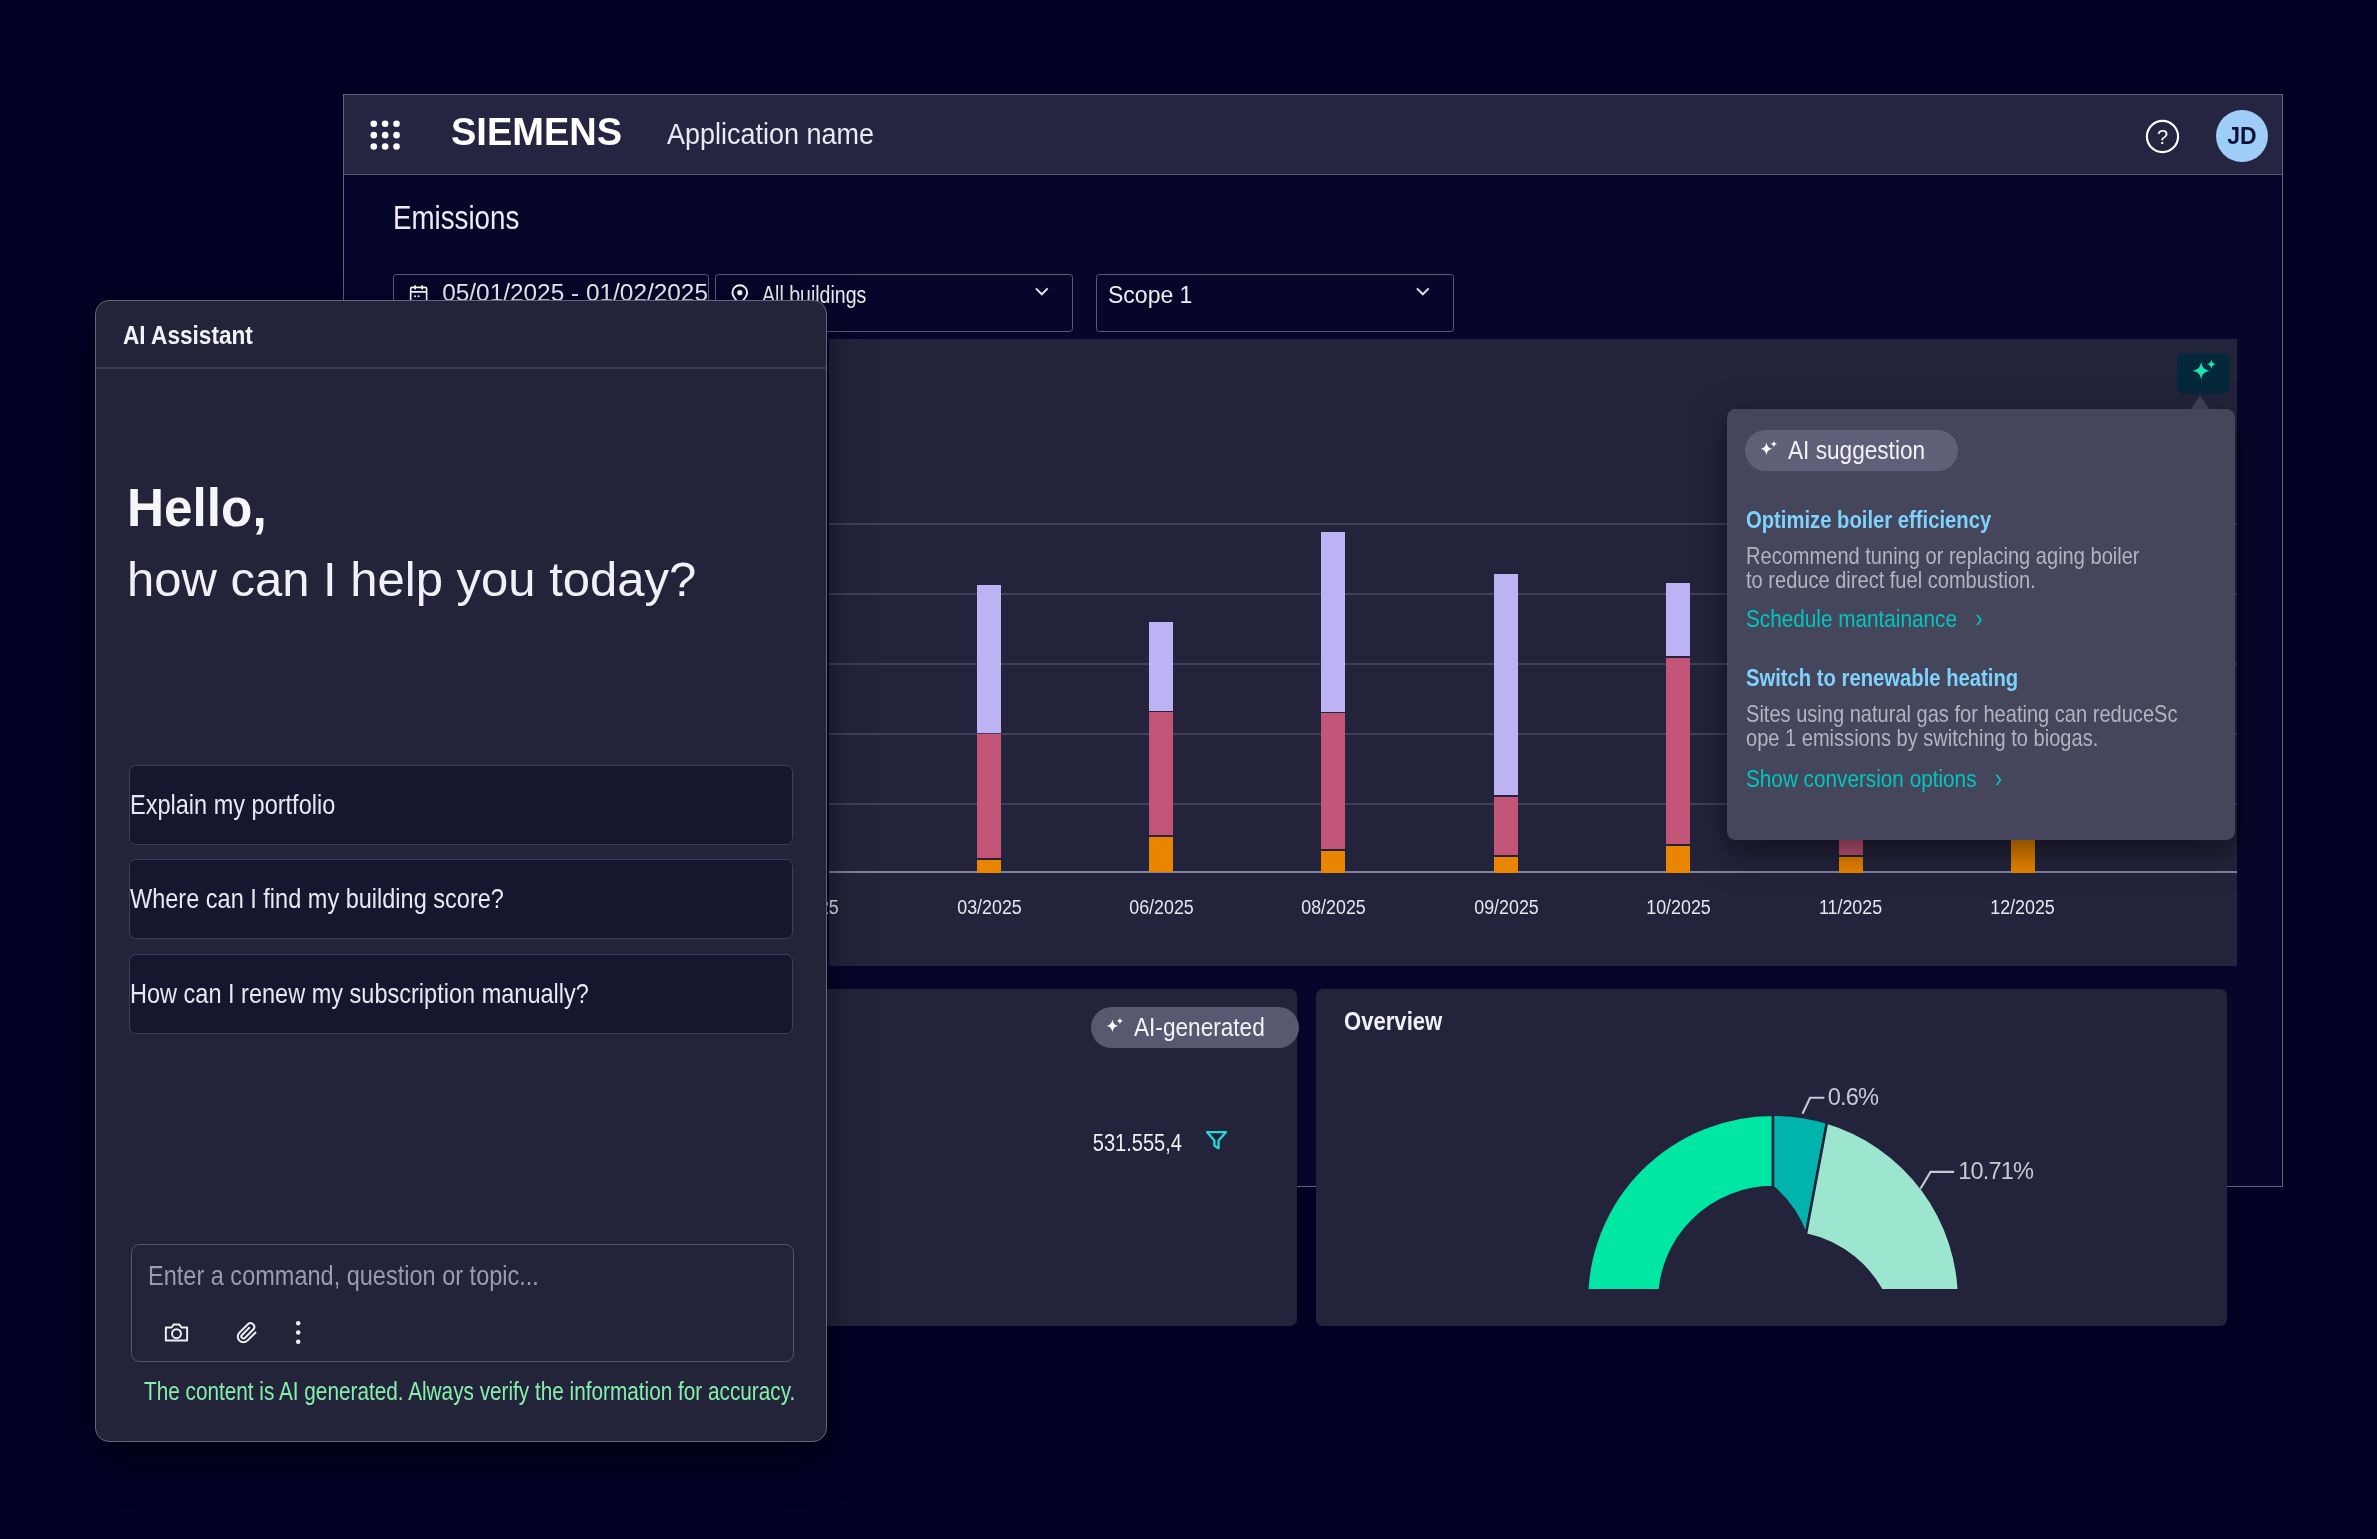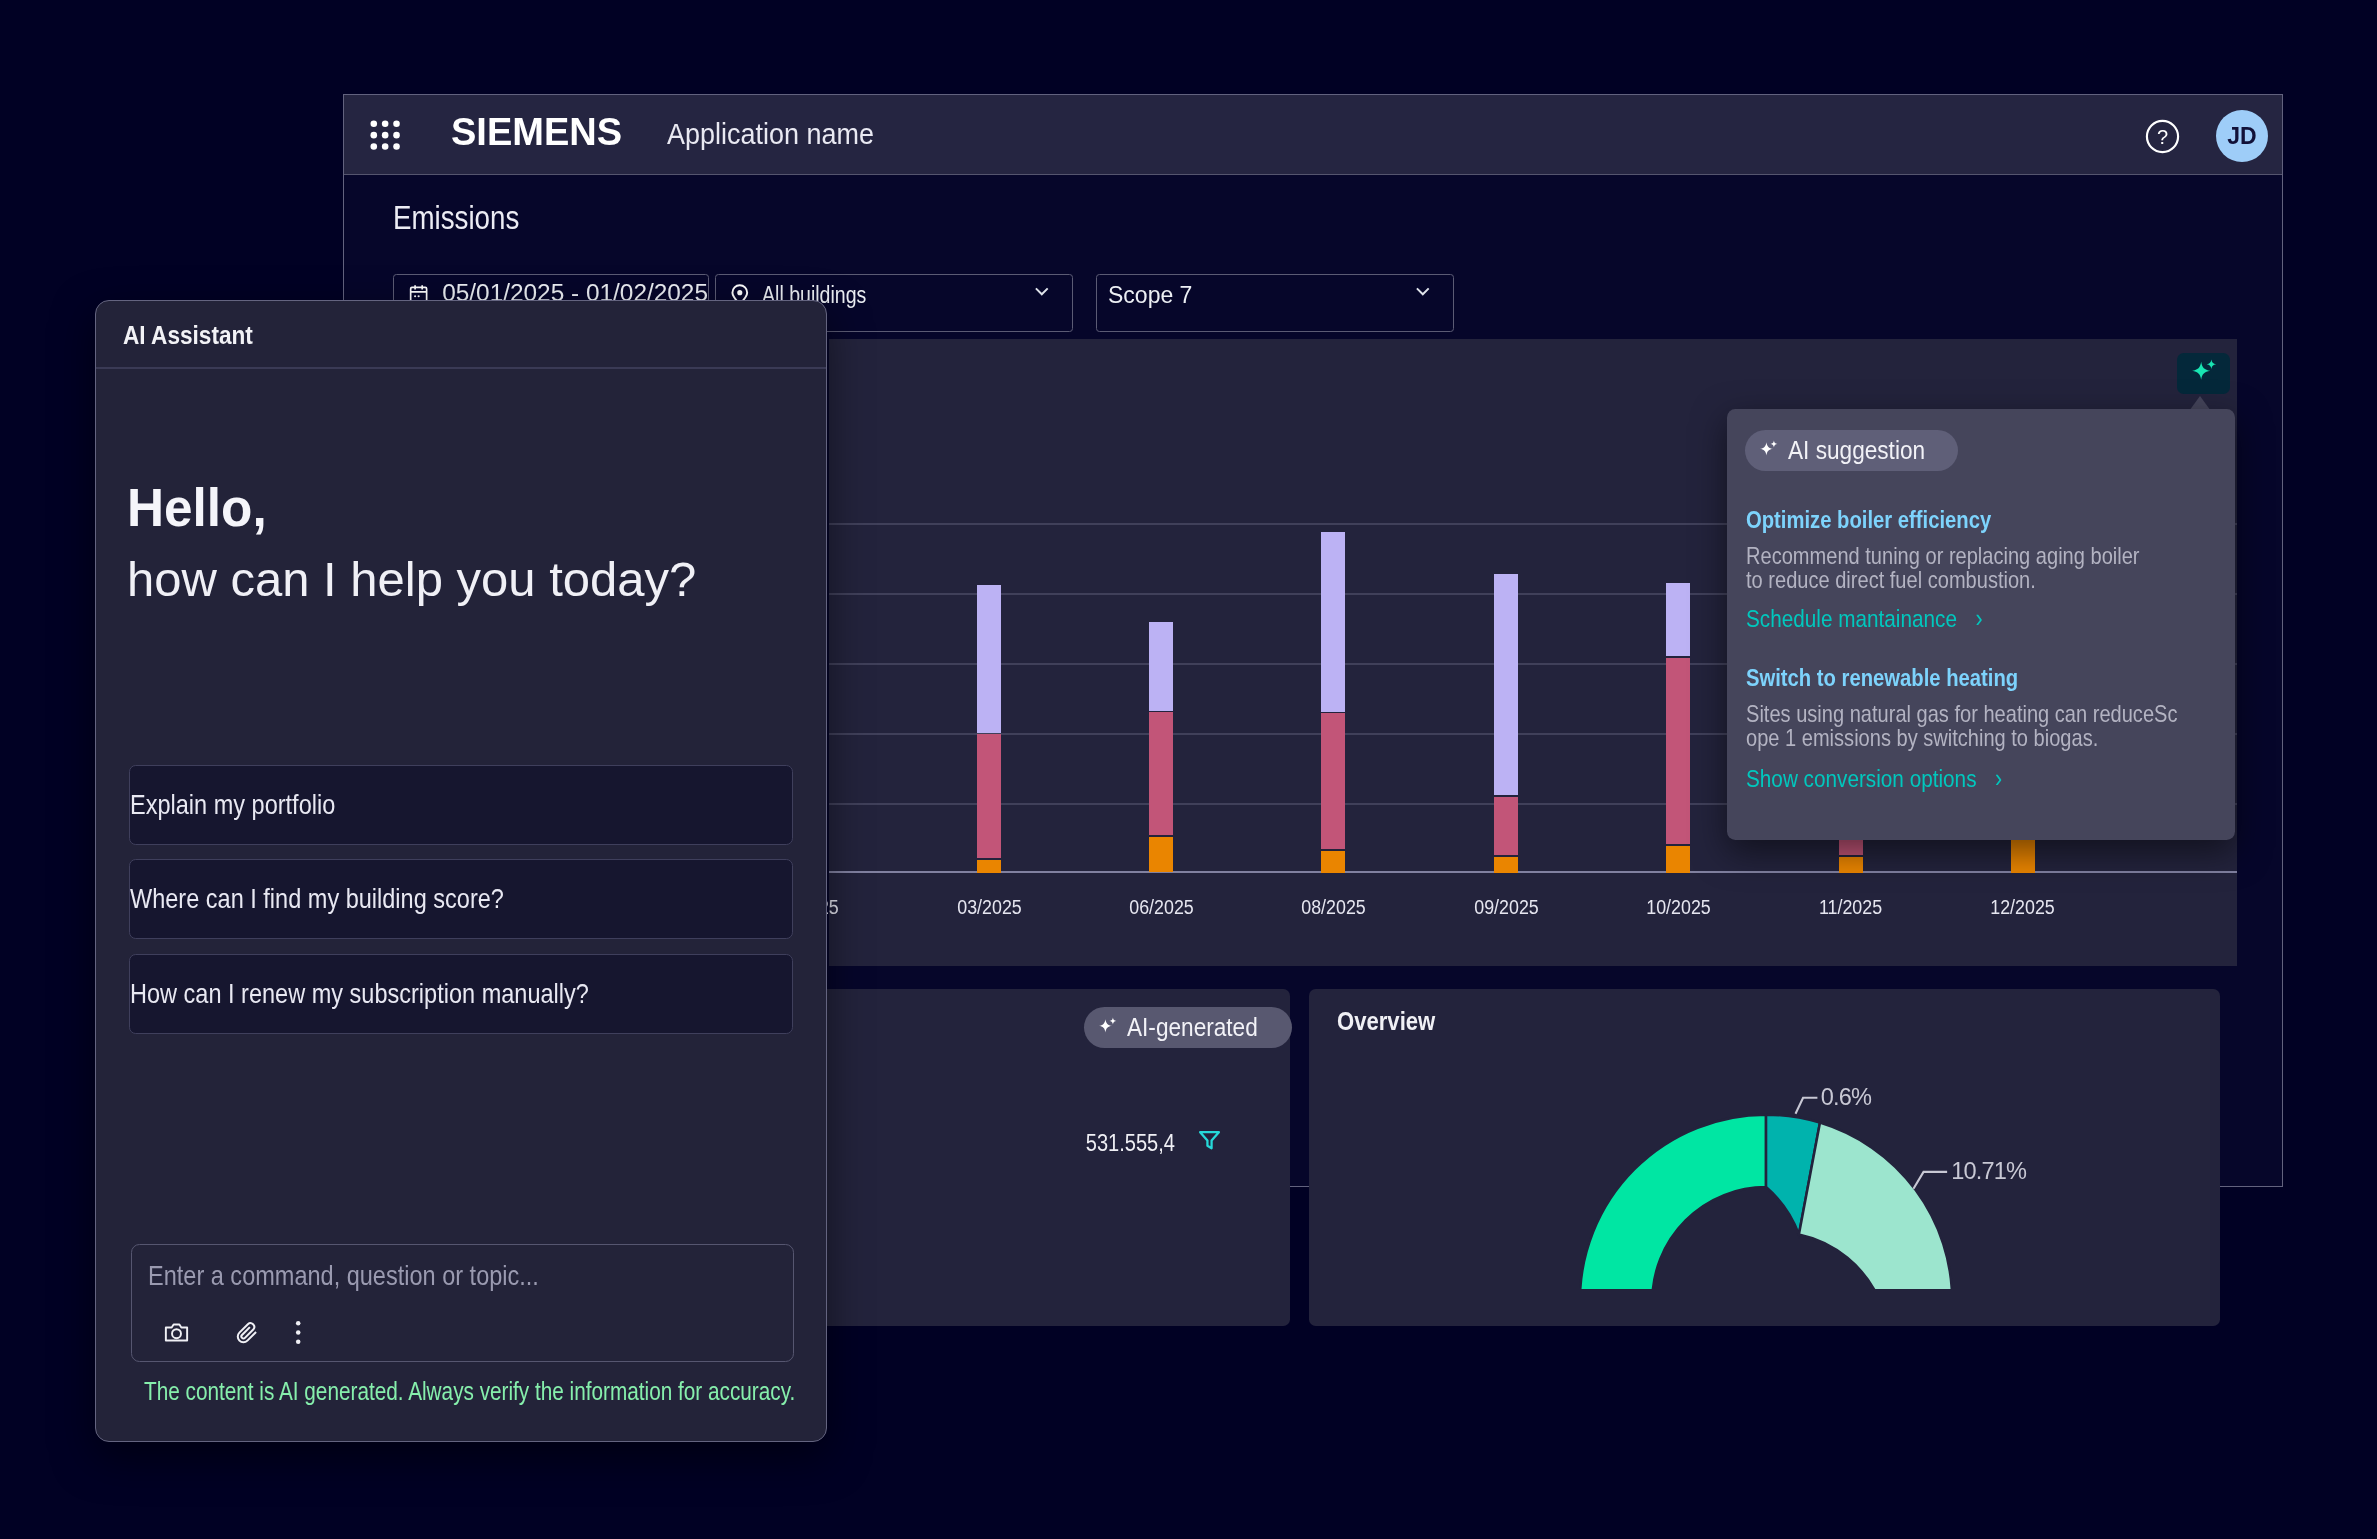--- a/index.html
+++ b/index.html
@@ -53,21 +53,21 @@
     border-radius:21px; color:#f2f2f7; font-size:26px; padding:0 22px; }
   #pop-pill { left:17.7px; top:21px; background:#5f5f78; padding:0 12.6px 0 11.8px; gap:6.7px; }
   .pop-h { left:19.4px; font-size:24.4px; font-weight:bold; color:#7dd3fc; }
   .pop-b { left:19.4px; font-size:23.6px; line-height:24.4px; color:#b3b3c2; white-space:nowrap;
     transform:scaleX(.85); transform-origin:0 0; }
   .pop-l { left:19.4px; font-size:24.4px; color:#00c8be; white-space:nowrap;
     transform:scaleX(.85); transform-origin:0 50%; }
   .pop-l .lc { font-size:25px; margin-left:15px; }
 
   
-  #cards-clip { left:329px; top:94px; width:1940px; height:1415px; overflow:hidden; }
+  #cards-clip { left:336px; top:94px; width:1940px; height:1415px; overflow:hidden; }
   .card { position:absolute; background:#23233c; border-radius:6.7px; }
   #card1 { left:483px; top:895px; width:478px; height:337px; }
   #card2 { left:980px; top:895px; width:911px; height:337px; }
   #c1-pill { position:absolute; left:272px; top:17.7px; background:#585870; padding:0 15px 0 11px; gap:6.7px; }
   #c1-val { position:absolute; left:0px; top:141px; width:363px; text-align:right;
     font-size:23.6px; color:#f0f0f5; }
   #c2-title { position:absolute; left:28px; top:17px; font-size:26px;
     font-weight:bold; color:#f0f0f5; }
 
   
@@ -132,21 +132,21 @@
     <svg style="margin:3.4px 11px 0 11.8px" width="23.6" height="23.6" viewBox="0 0 24 24" fill="none" stroke="#fff" stroke-width="2">
       <path d="M12 21.5 C8.2 17.2 4.5 13.6 4.5 9.8 A7.5 7.5 0 0 1 19.5 9.8 C19.5 13.6 15.8 17.2 12 21.5 Z"></path>
       <circle cx="12" cy="9.8" r="2.6" fill="#fff" stroke="none"></circle>
     </svg>
     <span class="sx sx85" style="font-size:23px; margin-top:2.5px">All buildings</span>
     <svg class="chev" width="23.6" height="23.6" viewBox="0 0 24 24" fill="none" stroke="#dfe3ea" stroke-width="2">
         <path d="M6 9.5l6 6 6-6"></path>
       </svg>
   </div>
   <div id="f-scope" class="abs filter">
-    <span class="sx" style="font-size:23px; margin-left:11px; margin-top:2.5px">Scope 7</span>
+    <span class="sx" style="font-size:23px; margin-left:11px; margin-top:2.5px">Scope 1</span>
     <svg class="chev" width="23.6" height="23.6" viewBox="0 0 24 24" fill="none" stroke="#dfe3ea" stroke-width="2">
         <path d="M6 9.5l6 6 6-6"></path>
       </svg>
   </div>
 
   <div id="chart" class="abs">
     <div class="abs grid" style="top:184px"></div>
     <div class="abs grid" style="top:254px"></div>
     <div class="abs grid" style="top:324px"></div>
     <div class="abs grid" style="top:394px"></div>

